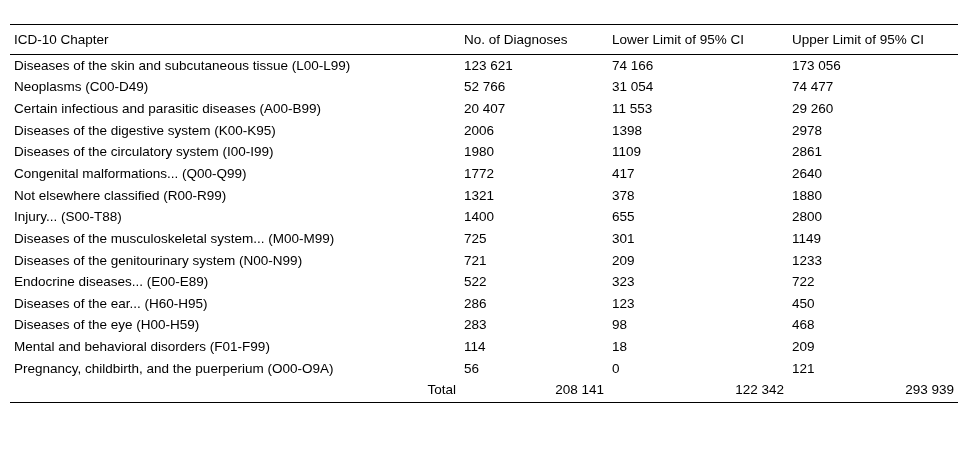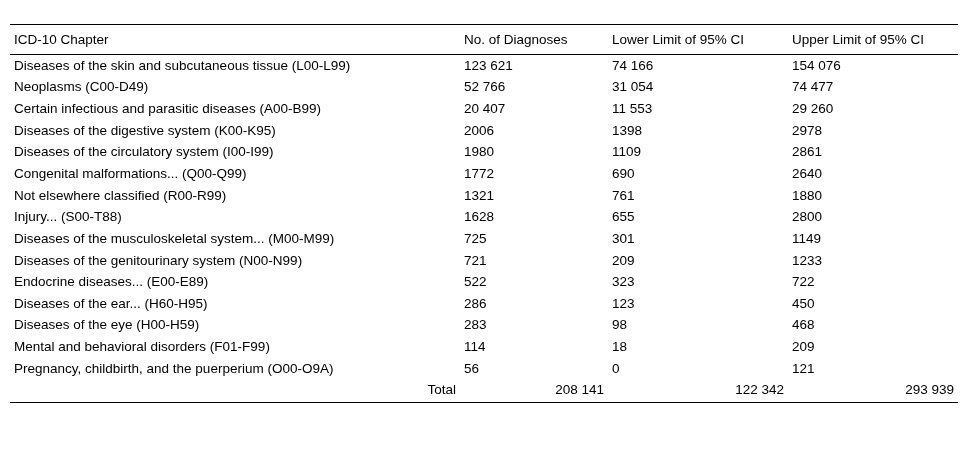--- a/index.html
+++ b/index.html
@@ -73,21 +73,21 @@
         <th class="rule-top">No. of Diagnoses</th>
         <th class="rule-top">Lower Limit of 95% CI</th>
         <th class="rule-top">Upper Limit of 95% CI</th>
       </tr>
     </thead>
     <tbody>
       <tr>
         <td>Diseases of the skin and subcutaneous tissue (L00-L99)</td>
         <td>123 621</td>
         <td>74 166</td>
-        <td>154 076</td>
+        <td>173 056</td>
       </tr>
       <tr>
         <td>Neoplasms (C00-D49)</td>
         <td>52 766</td>
         <td>31 054</td>
         <td>74 477</td>
       </tr>
       <tr>
         <td>Certain infectious and parasitic diseases (A00-B99)</td>
         <td>20 407</td>
@@ -102,32 +102,32 @@
       </tr>
       <tr>
         <td>Diseases of the circulatory system (I00-I99)</td>
         <td>1980</td>
         <td>1109</td>
         <td>2861</td>
       </tr>
       <tr>
         <td>Congenital malformations... (Q00-Q99)</td>
         <td>1772</td>
-        <td>690</td>
+        <td>417</td>
         <td>2640</td>
       </tr>
       <tr>
         <td>Not elsewhere classified (R00-R99)</td>
         <td>1321</td>
-        <td>761</td>
+        <td>378</td>
         <td>1880</td>
       </tr>
       <tr>
         <td>Injury... (S00-T88)</td>
-        <td>1628</td>
+        <td>1400</td>
         <td>655</td>
         <td>2800</td>
       </tr>
       <tr>
         <td>Diseases of the musculoskeletal system... (M00-M99)</td>
         <td>725</td>
         <td>301</td>
         <td>1149</td>
       </tr>
       <tr>

